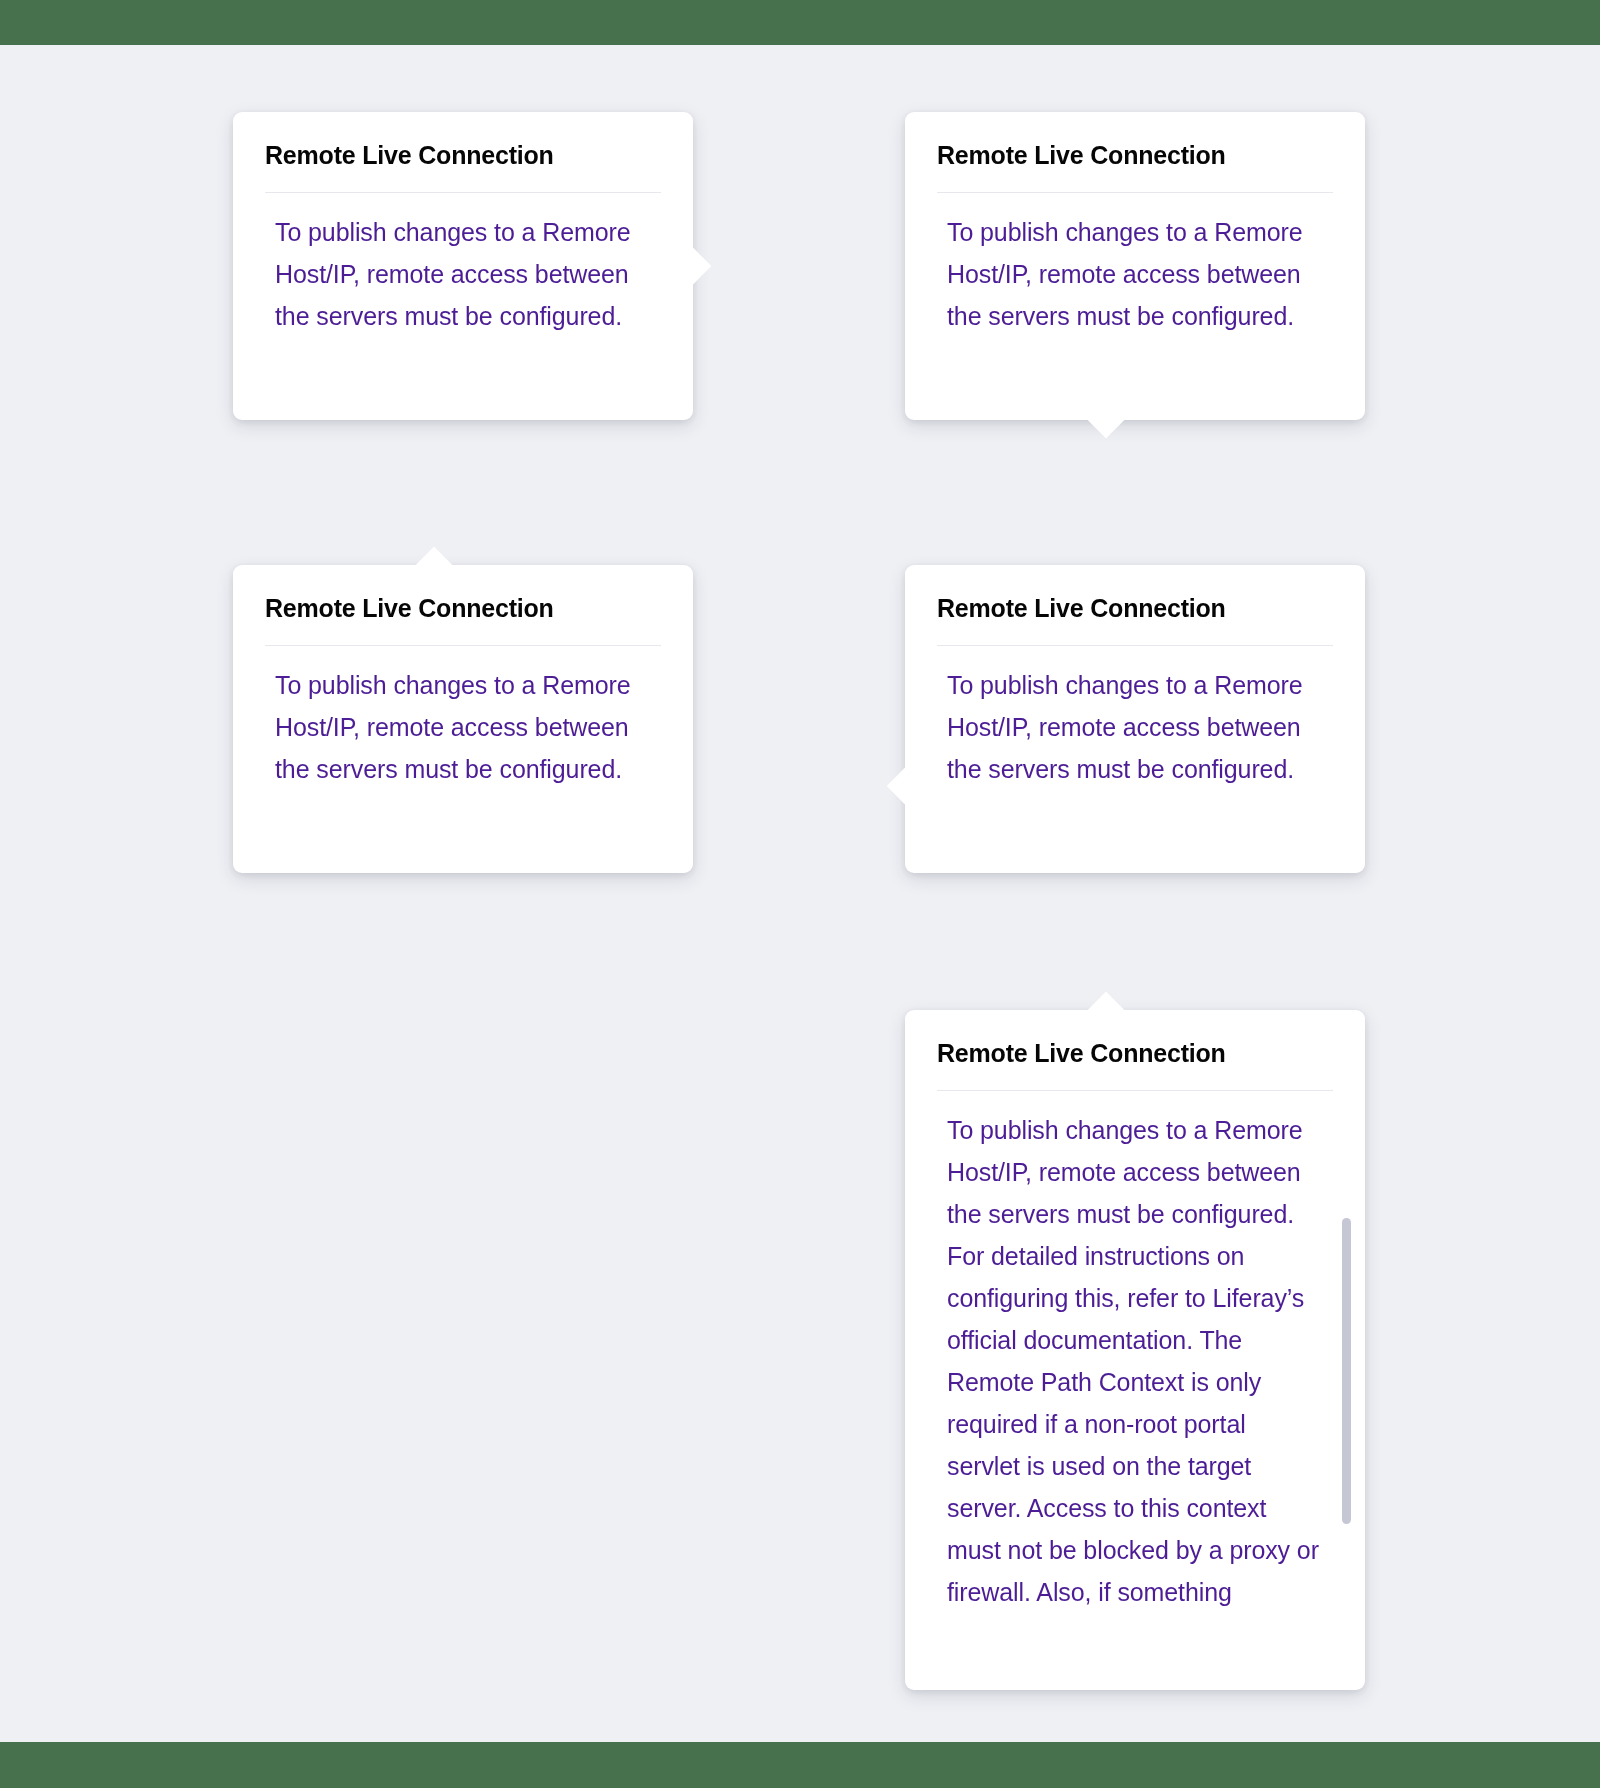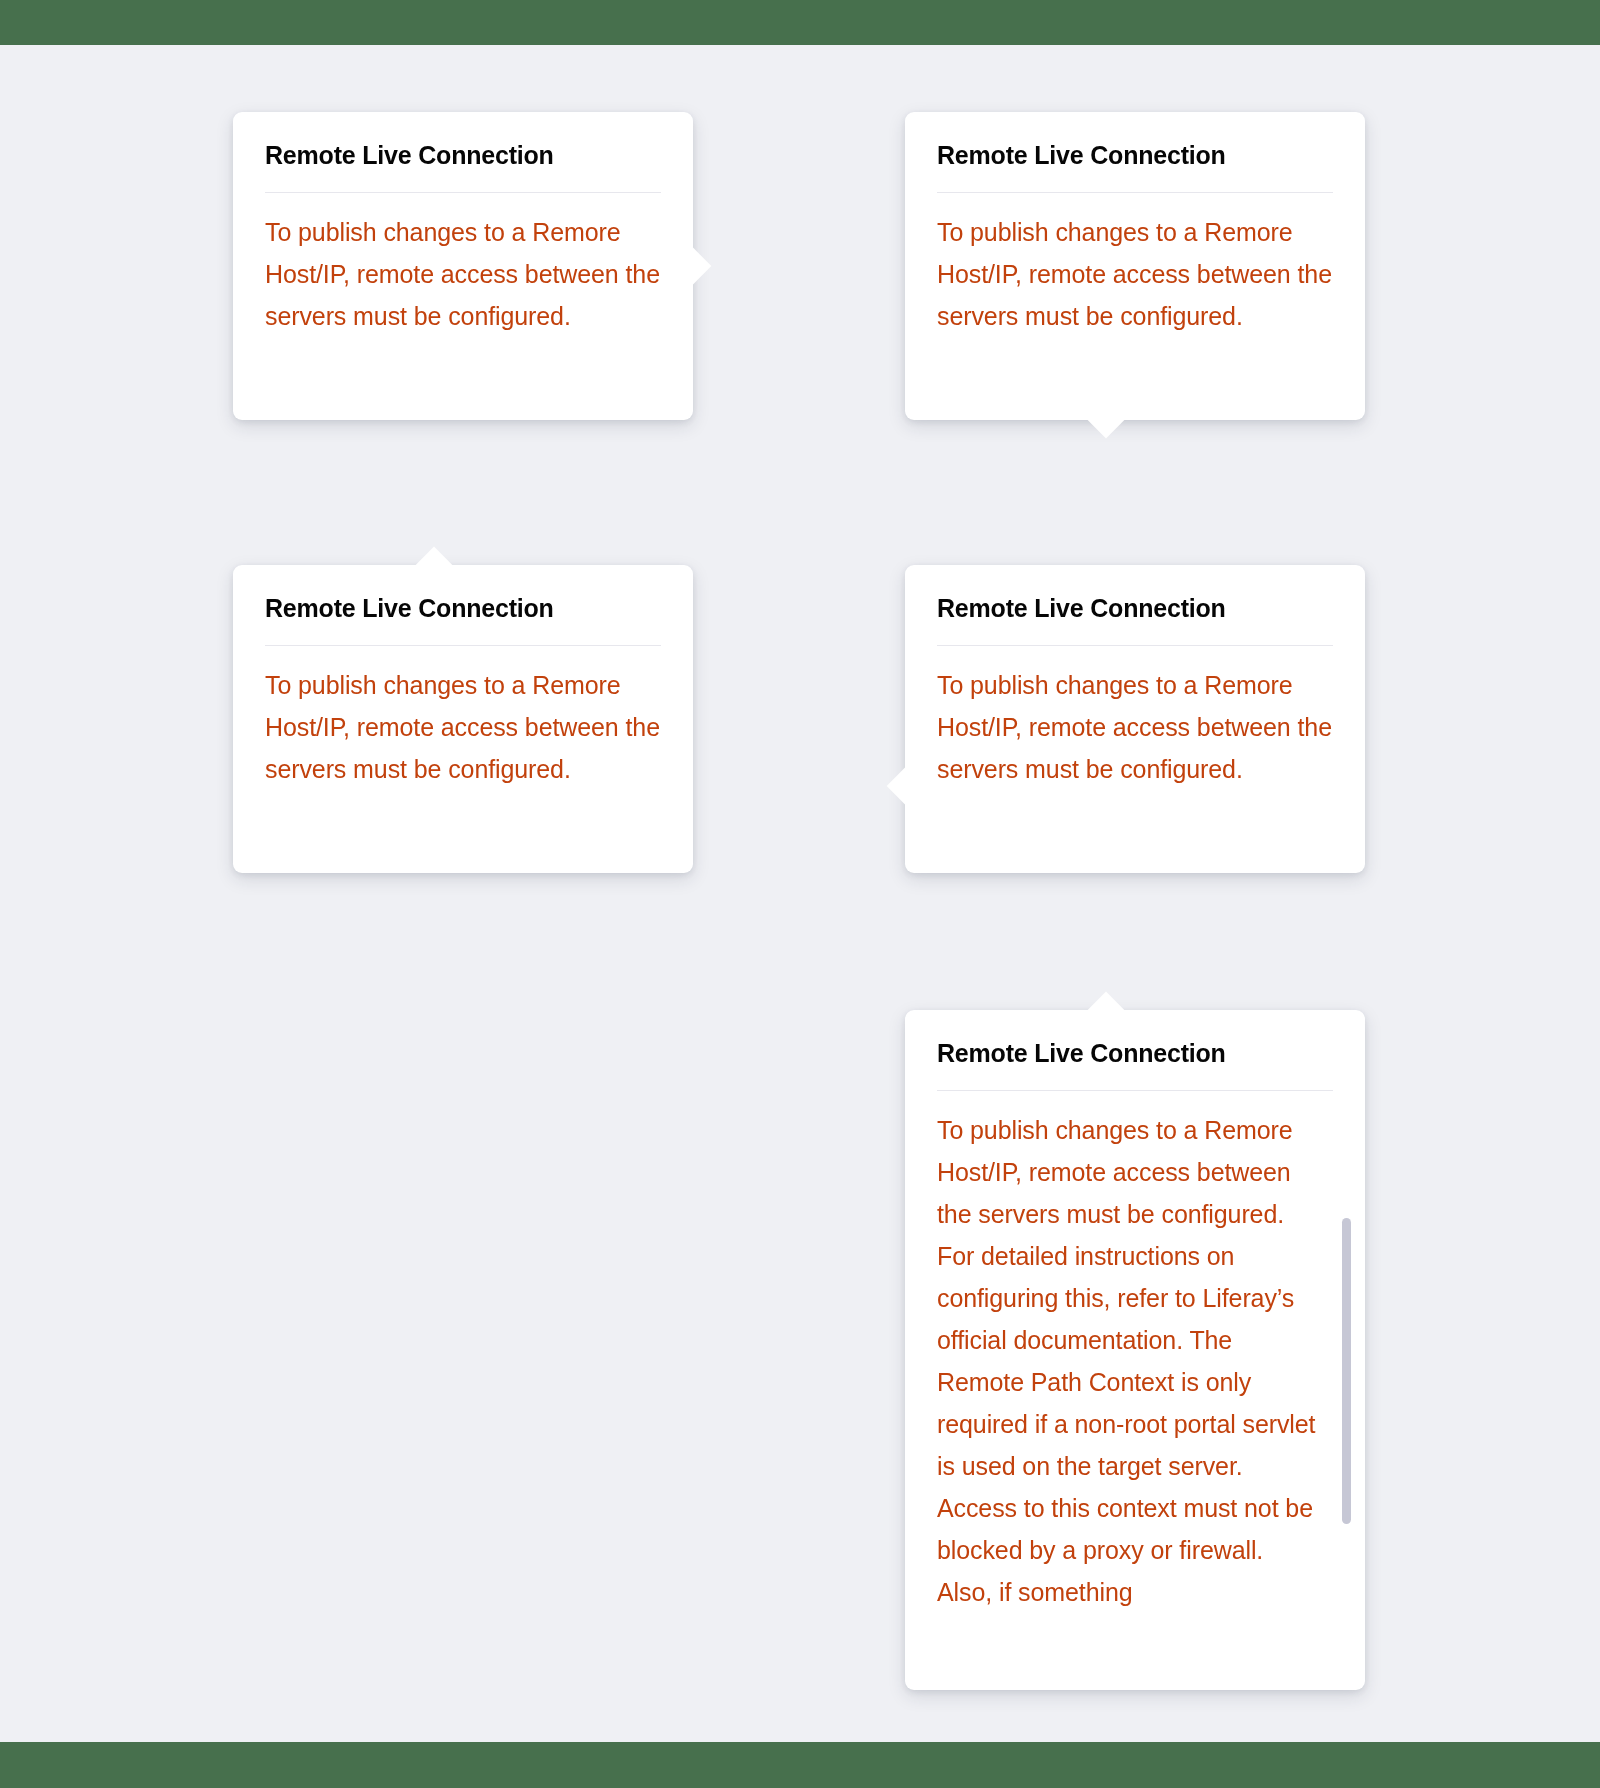--- a/index.html
+++ b/index.html
@@ -49,22 +49,22 @@
 
   .popover-divider {
     height: 1px;
     background: #e7e7ed;
     margin: 22px 32px 0 32px;
   }
 
   .popover-body {
     font-size: 25px;
     line-height: 42px;
-    color: #c2410c;
-    padding: 18px 32px 28px 32px;
+    color: #4c1d95;
+    padding: 18px 32px 28px 42px;
     letter-spacing: -0.1px;
   }
 
   
   .arrow {
     position: absolute;
     width: 26px;
     height: 26px;
     background: #ffffff;
     transform: rotate(45deg);

